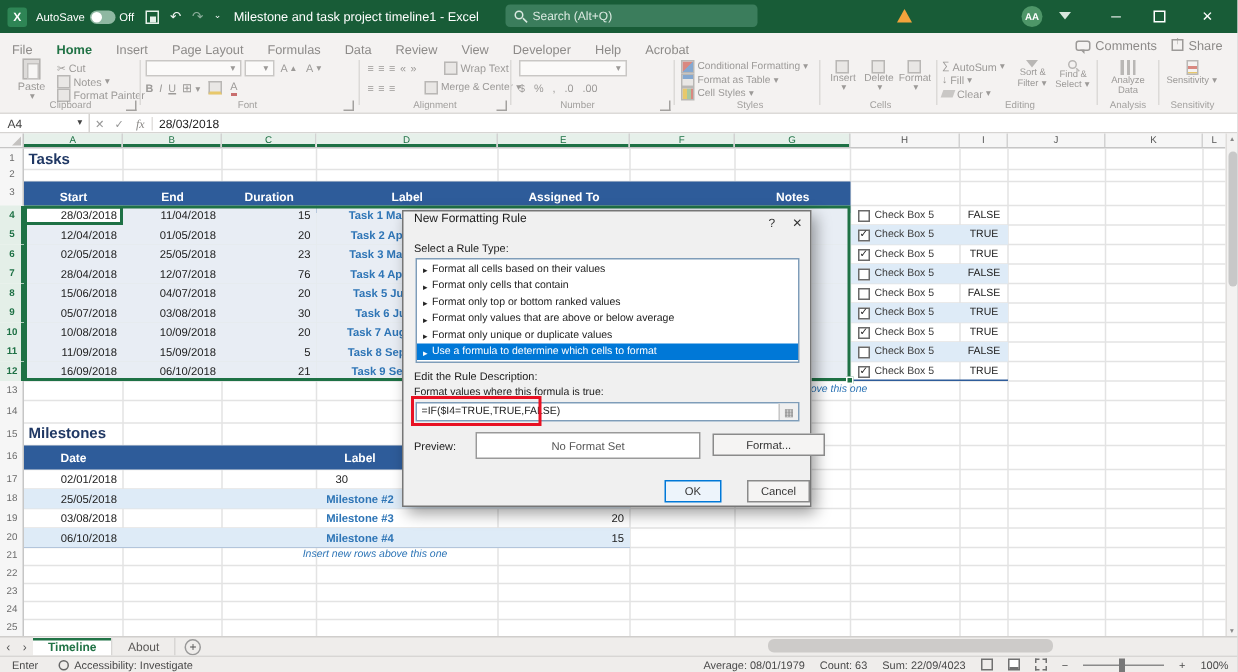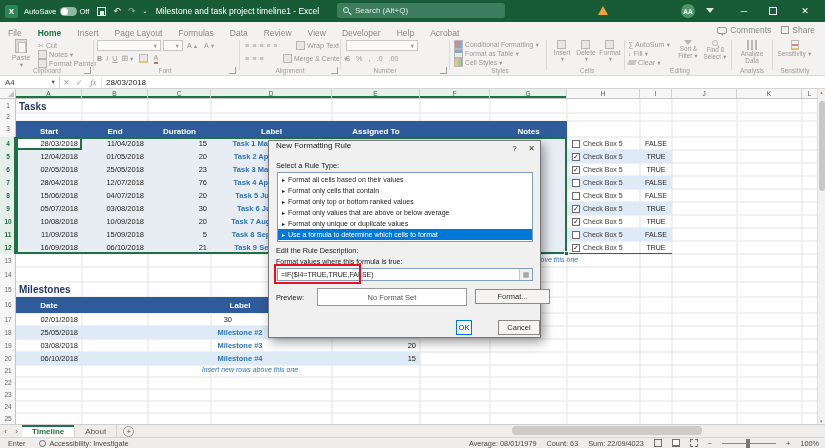--- a/index.html
+++ b/index.html
@@ -659,21 +659,21 @@
     <div class="dlbl" style="top:105px">Edit the Rule Description:</div>
     <div class="dlbl" style="top:117px;font-size:7px">Format values where this formula is true:</div>
     <div class="finput">
       <span class="txt">=IF($I4=TRUE,TRUE,FALSE)</span>
       <span class="rngbtn">▦</span>
     </div>
     <div class="redbox"></div>
     <div class="dlbl" style="top:152px">Preview:</div>
     <div class="pvbox">No Format Set</div>
     <div class="btn" style="left:206px;top:148px;width:75px">Format...</div>
-    <div class="btn def" style="left:187px;top:179px;width:16px">OK</div>
+    <div class="btn def" style="left:174px;top:179px;width:38px">OK</div>
     <div class="btn" style="left:229px;top:179px;width:42px">Cancel</div>
   </div>
 
   <div class="ab tstrip">
     <span class="tnav">‹</span>
     <span class="tnav">›</span>
     <div class="stab active">Timeline</div>
     <div class="stab">About</div>
     <div class="addtab">+</div>
   </div>

